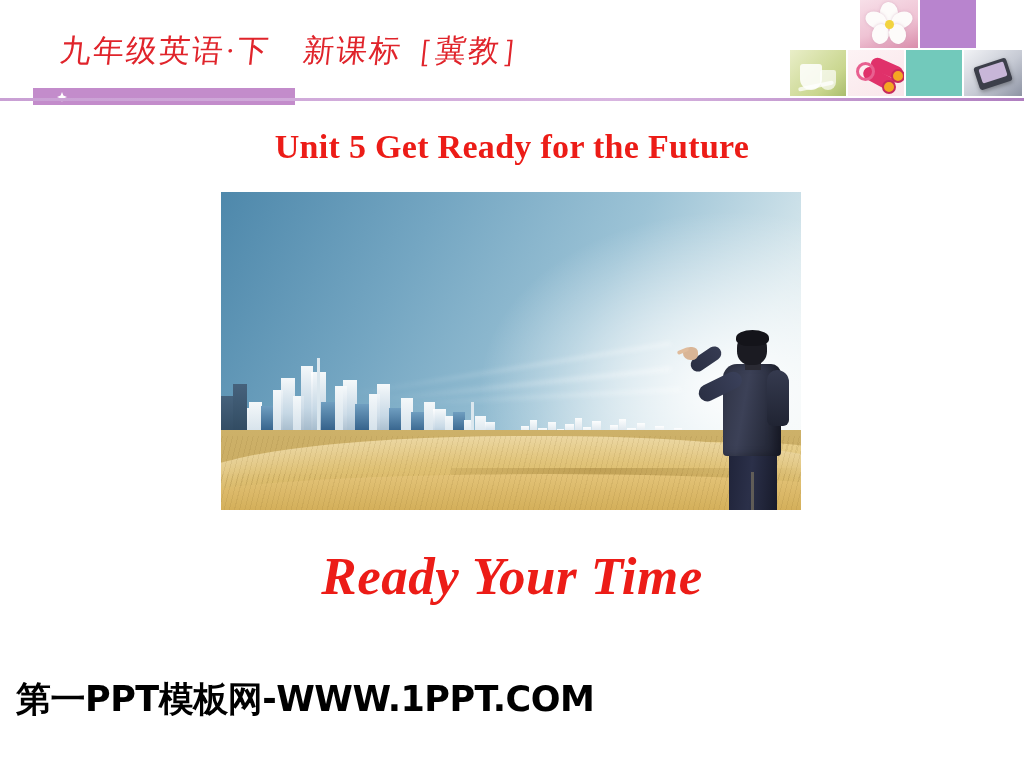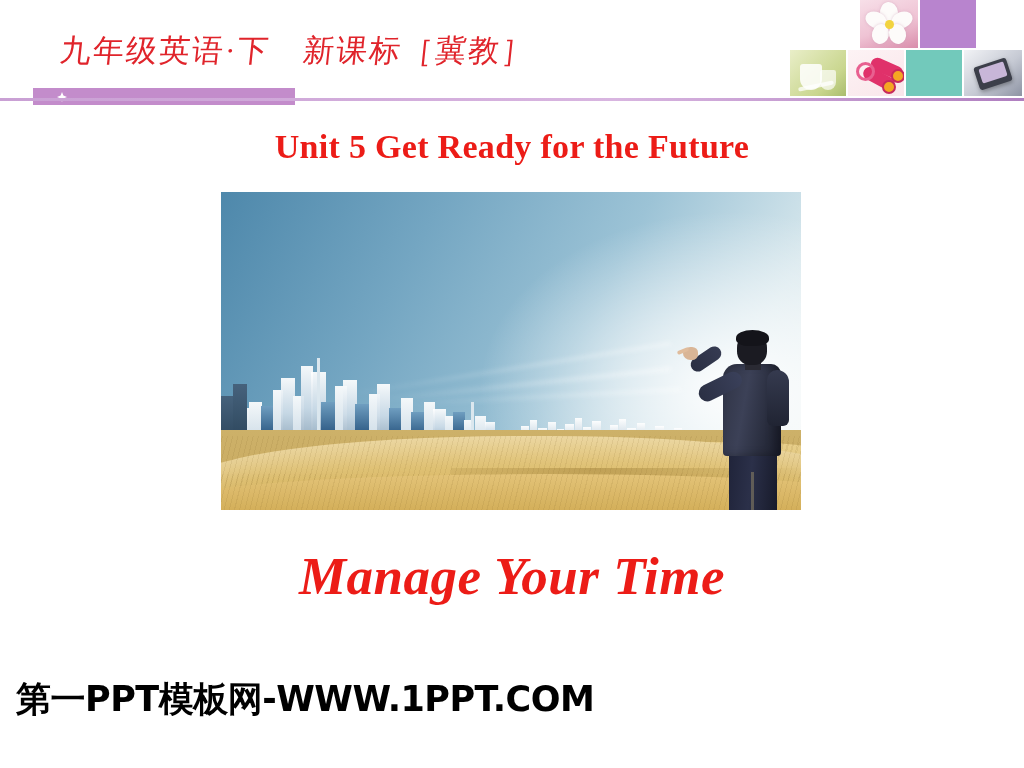--- a/index.html
+++ b/index.html
@@ -418,15 +418,15 @@
     <span class="m-forearm"></span>
     <span class="m-hand"></span>
     <span class="m-finger"></span>
     <span class="m-neck"></span>
     <span class="m-head"></span>
     <span class="m-hair-tuft"></span>
   </div>
 
 </div>
 
-<div id="subtitle">Manage Your Time</div>
+<div id="subtitle">Ready Your Time</div>
 
 <div id="footer-watermark">第一PPT模板网-WWW.1PPT.COM</div>
 
 </body></html>

